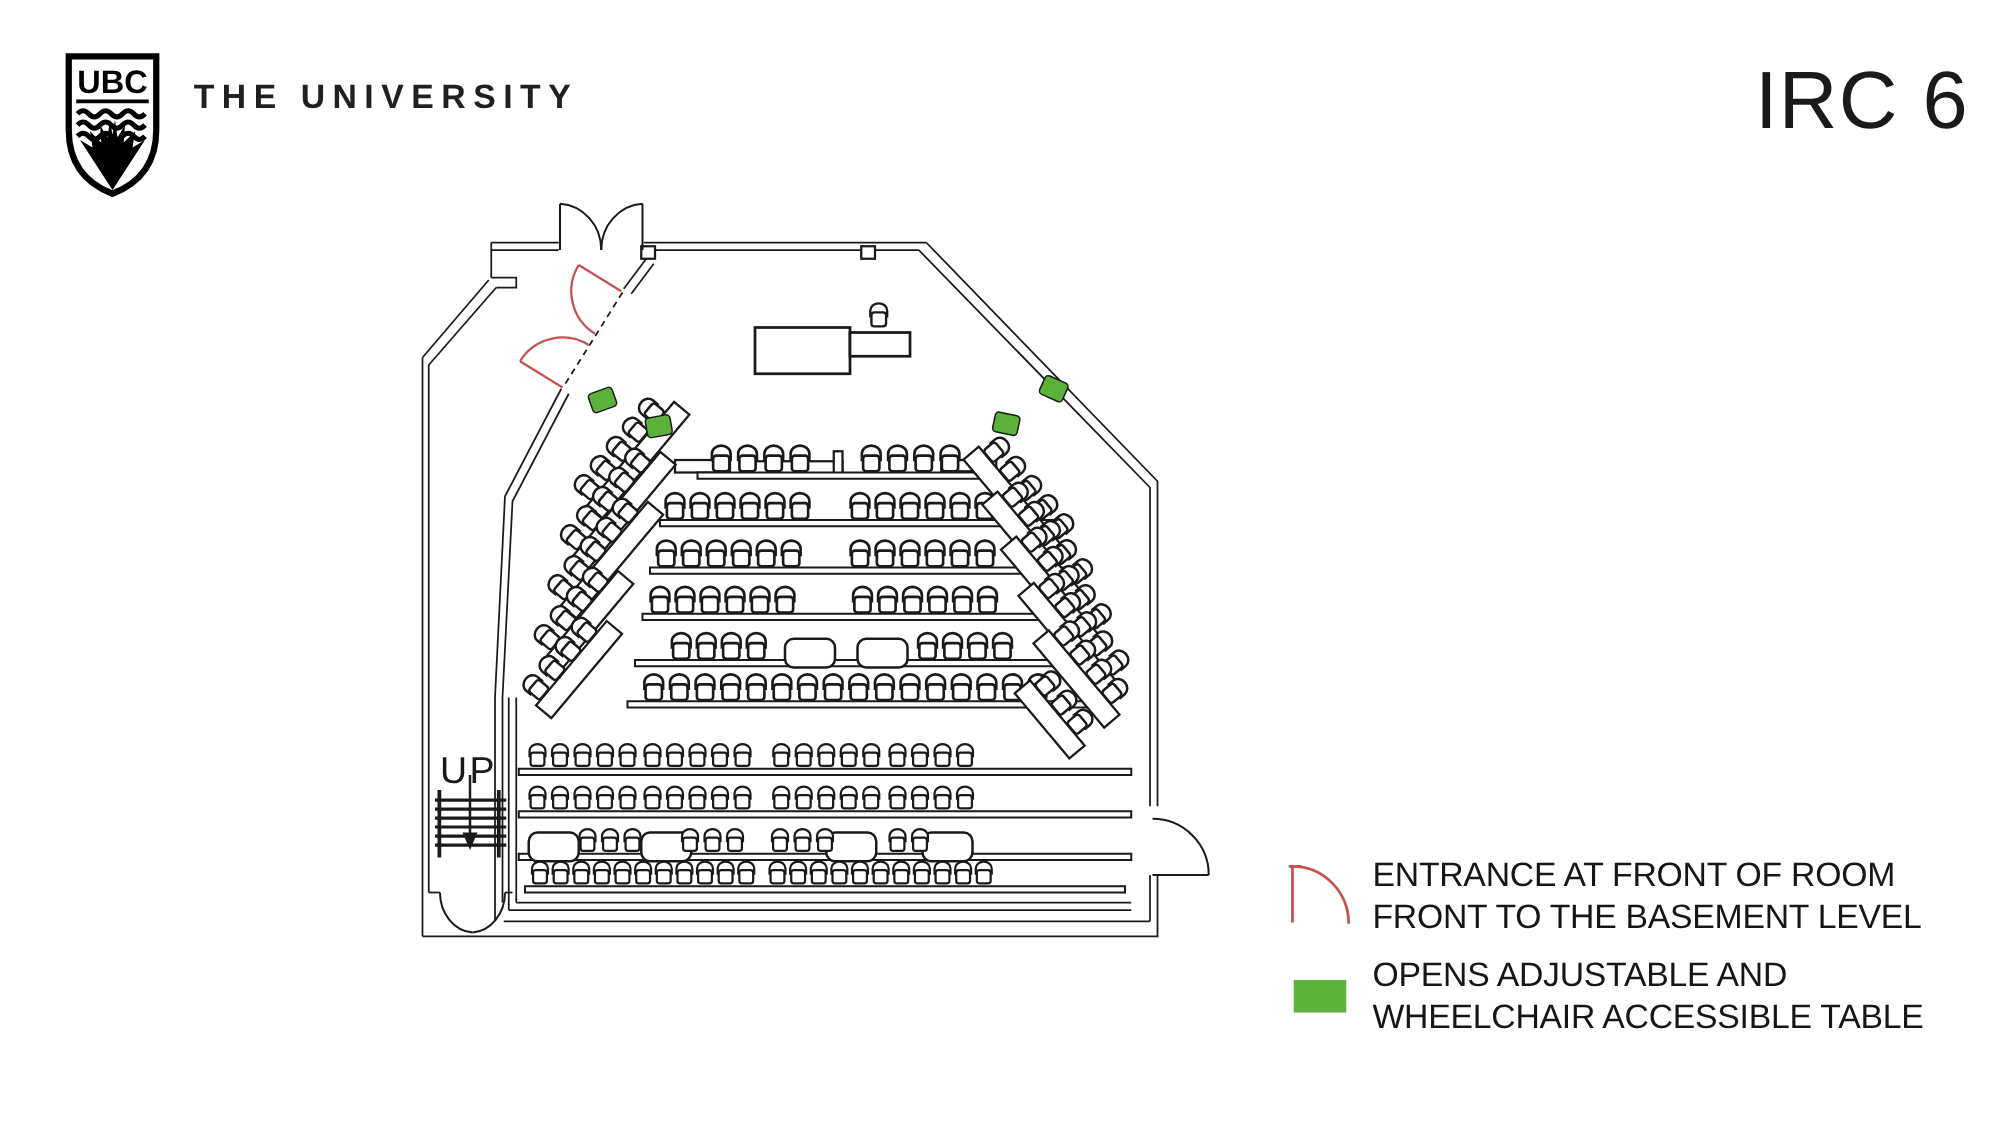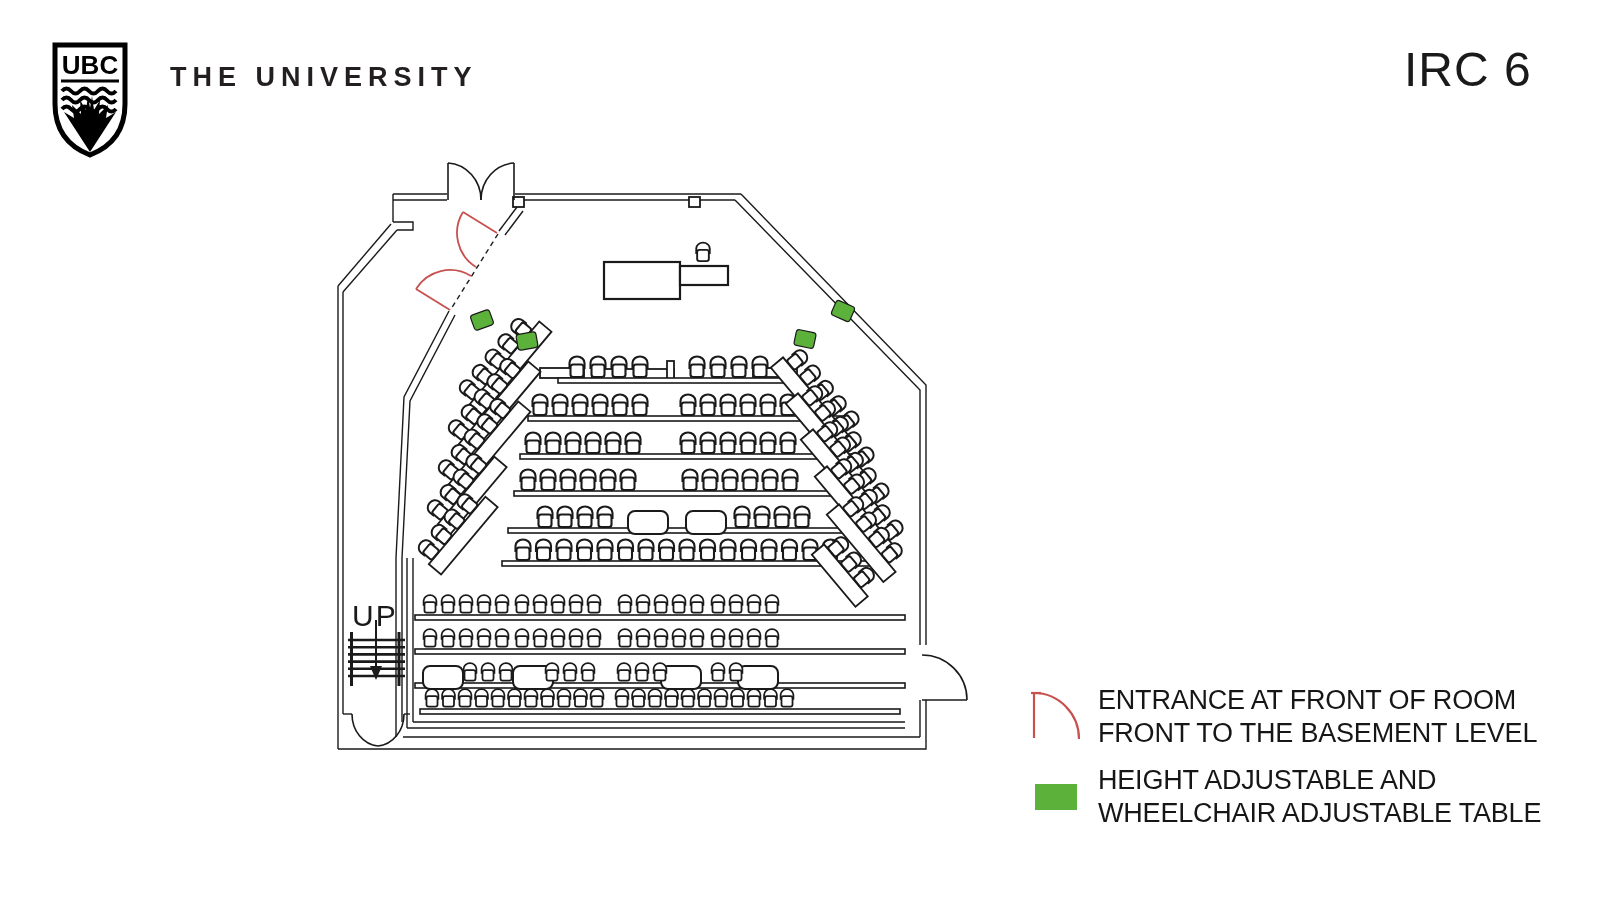--- a/index.html
+++ b/index.html
@@ -1,22 +1,22 @@
 <!DOCTYPE html>
 <html><head>
 <meta charset="utf-8">
 <style>
   html,body{margin:0;padding:0;background:#fff;}
   .page{position:relative;width:1602px;height:902px;background:#fff;overflow:hidden;
         font-family:"Liberation Sans",sans-serif;color:#1a1a1a;}
   svg#plan{position:absolute;left:0;top:0;}
   .crest{position:absolute;left:52px;top:42px;width:76px;height:116px;}
-  .wordmark{position:absolute;left:170px;top:57px;font-weight:bold;font-size:27px;
+  .wordmark{position:absolute;left:155px;top:57px;font-weight:bold;font-size:27px;
             letter-spacing:6px;color:#231f20;line-height:40px;white-space:nowrap;}
-  .room-title{position:absolute;left:1404px;top:42px;font-size:48px;font-weight:400;
+  .room-title{position:absolute;left:1404px;top:42px;font-size:65px;font-weight:400;
               letter-spacing:1px;color:#1a1a1a;}
   .legend{position:absolute;left:1030px;top:684px;display:flex;flex-direction:column;gap:14px;}
   .legend-item{display:flex;align-items:center;gap:16px;}
   .legend-icon{width:52px;height:56px;flex:0 0 52px;}
   .legend-swatch{width:42px;height:26px;margin:0 5px;flex:0 0 42px;}
   .legend-text{font-size:27px;line-height:33px;letter-spacing:-0.2px;color:#161616;white-space:nowrap;}
 </style>
 </head>
 <body>
 
@@ -930,19 +930,19 @@
         </g>
       </svg>
       <div class="legend-text">
         <div>ENTRANCE AT FRONT OF ROOM</div>
         <div>FRONT TO THE BASEMENT LEVEL</div>
       </div>
     </div>
     <div class="legend-item">
       <div class="legend-swatch" id="legend-swatch" style="background: rgb(92, 177, 59);"></div>
       <div class="legend-text">
-        <div>HEIGHT ADJUSTABLE AND</div>
-        <div>WHEELCHAIR ADJUSTABLE TABLE</div>
+        <div>OPENS ADJUSTABLE AND</div>
+        <div>WHEELCHAIR ACCESSIBLE TABLE</div>
       </div>
     </div>
   </div>
 
 </div>
 
 </body></html>

